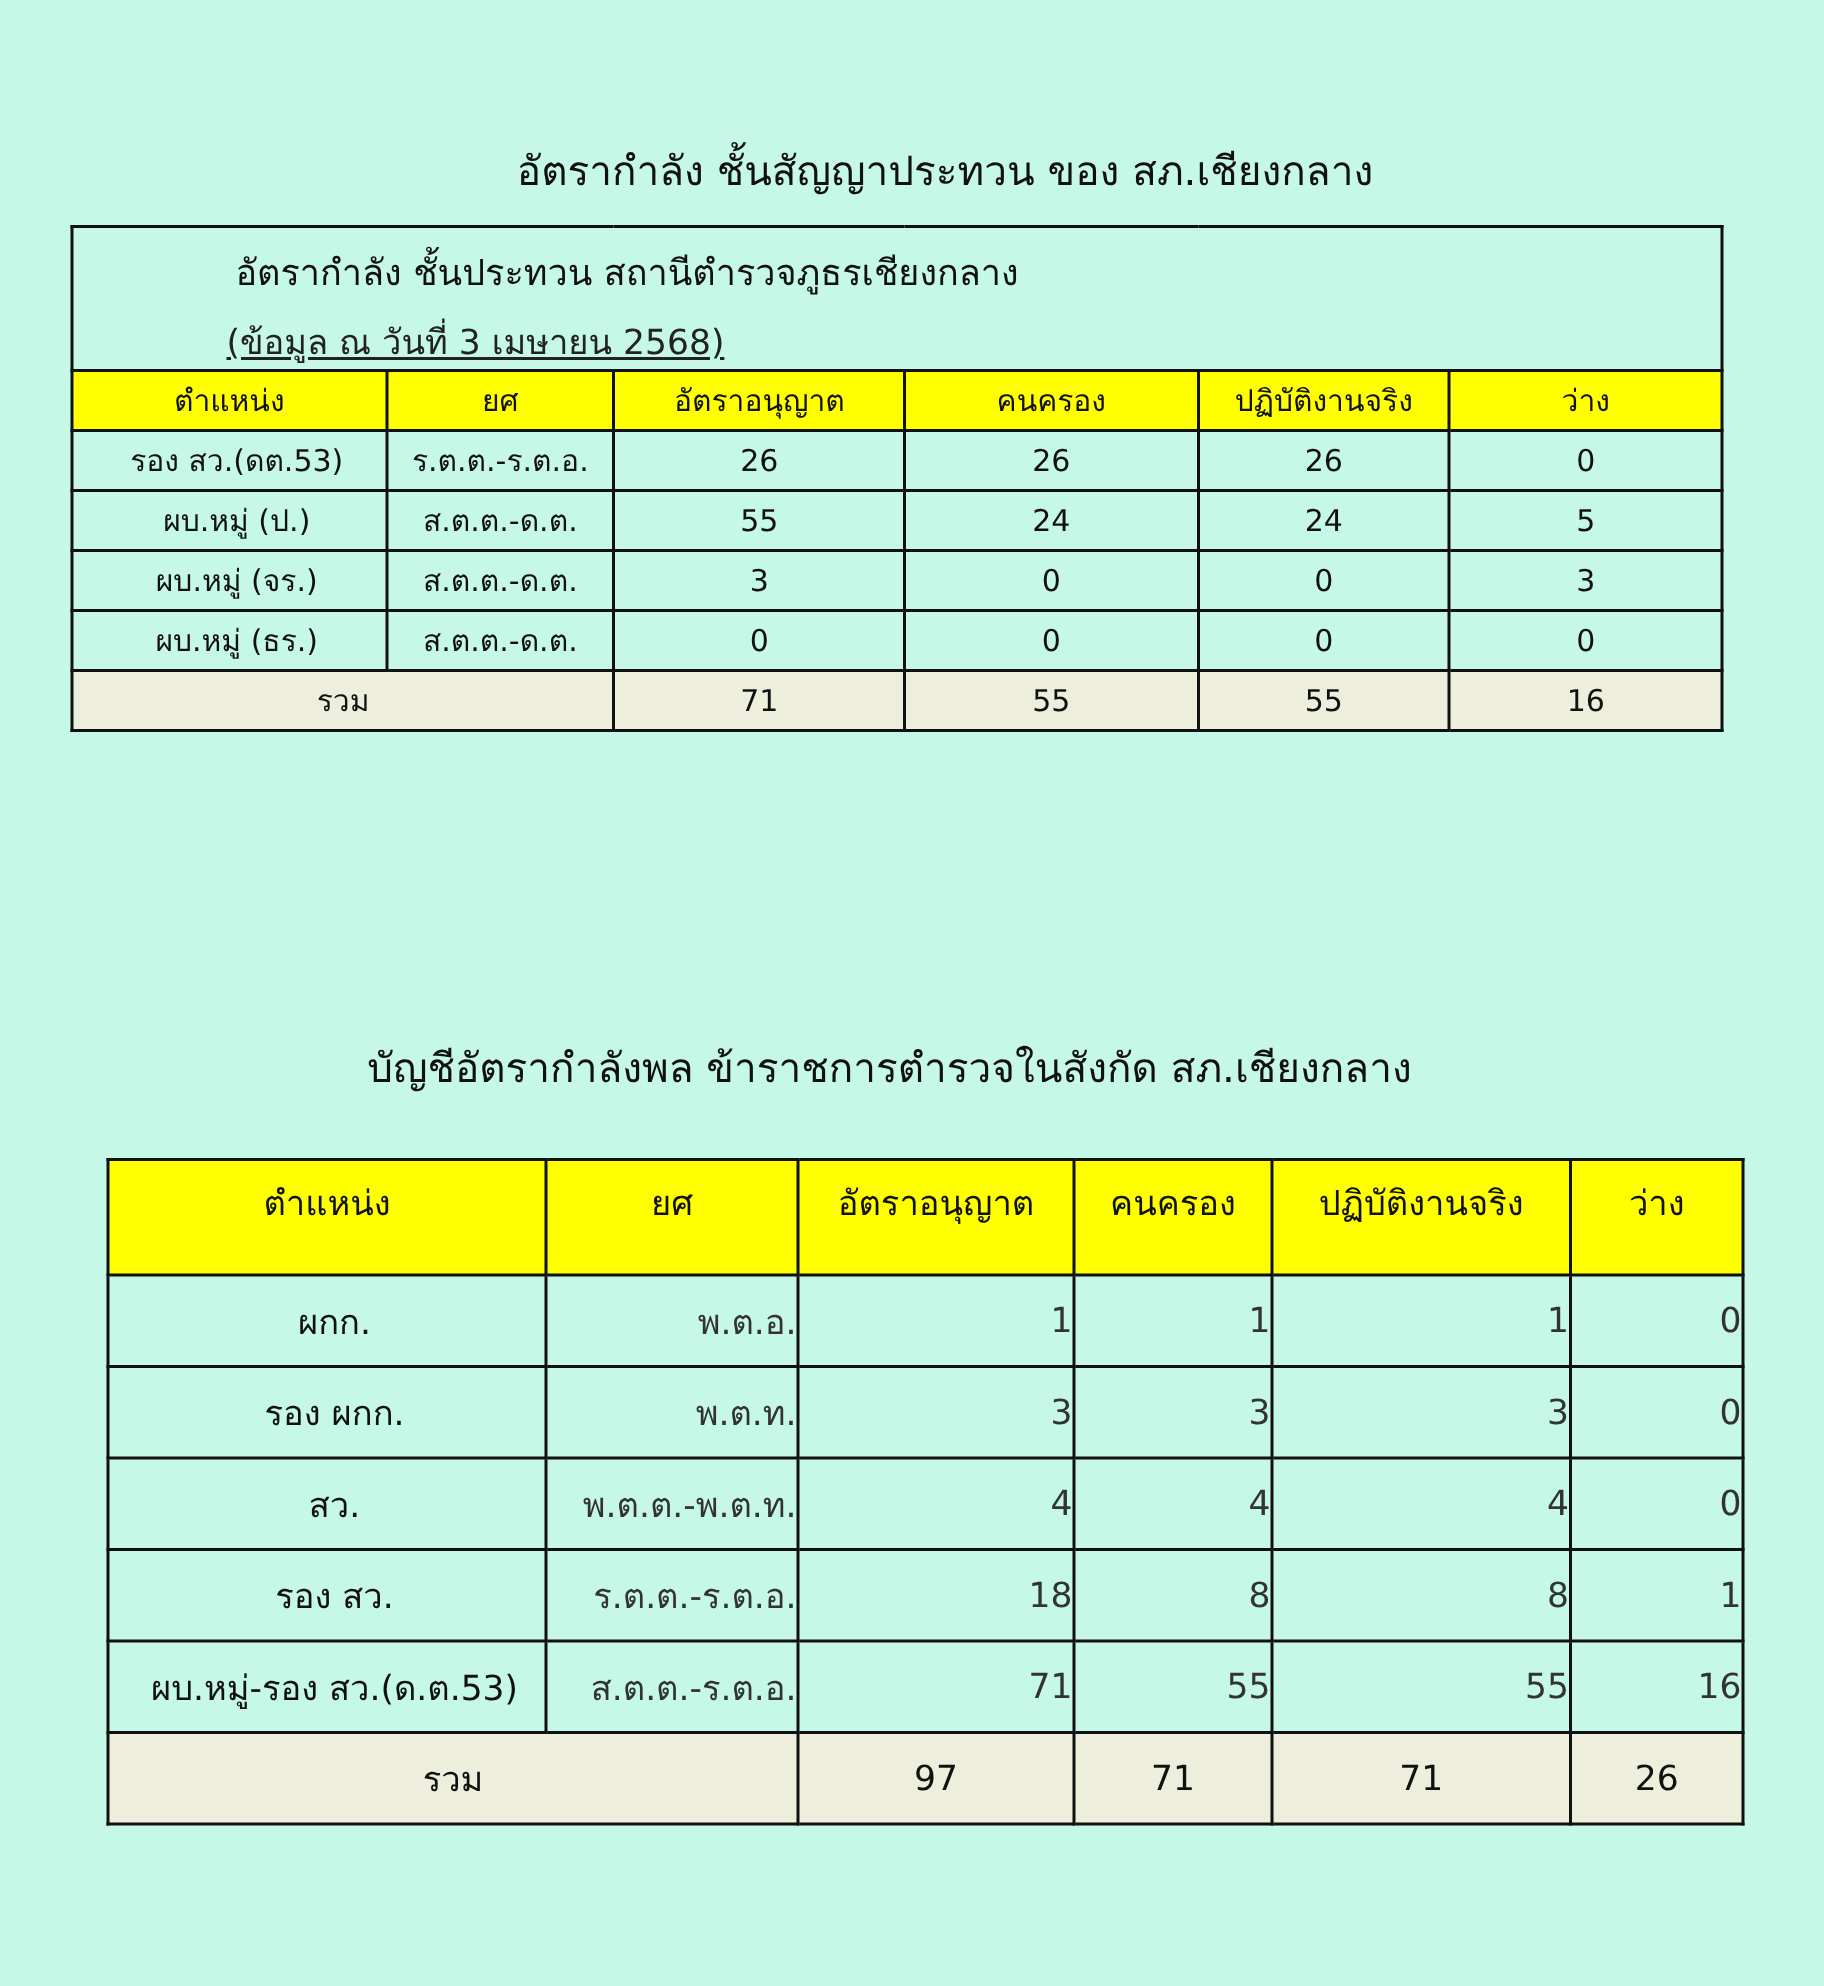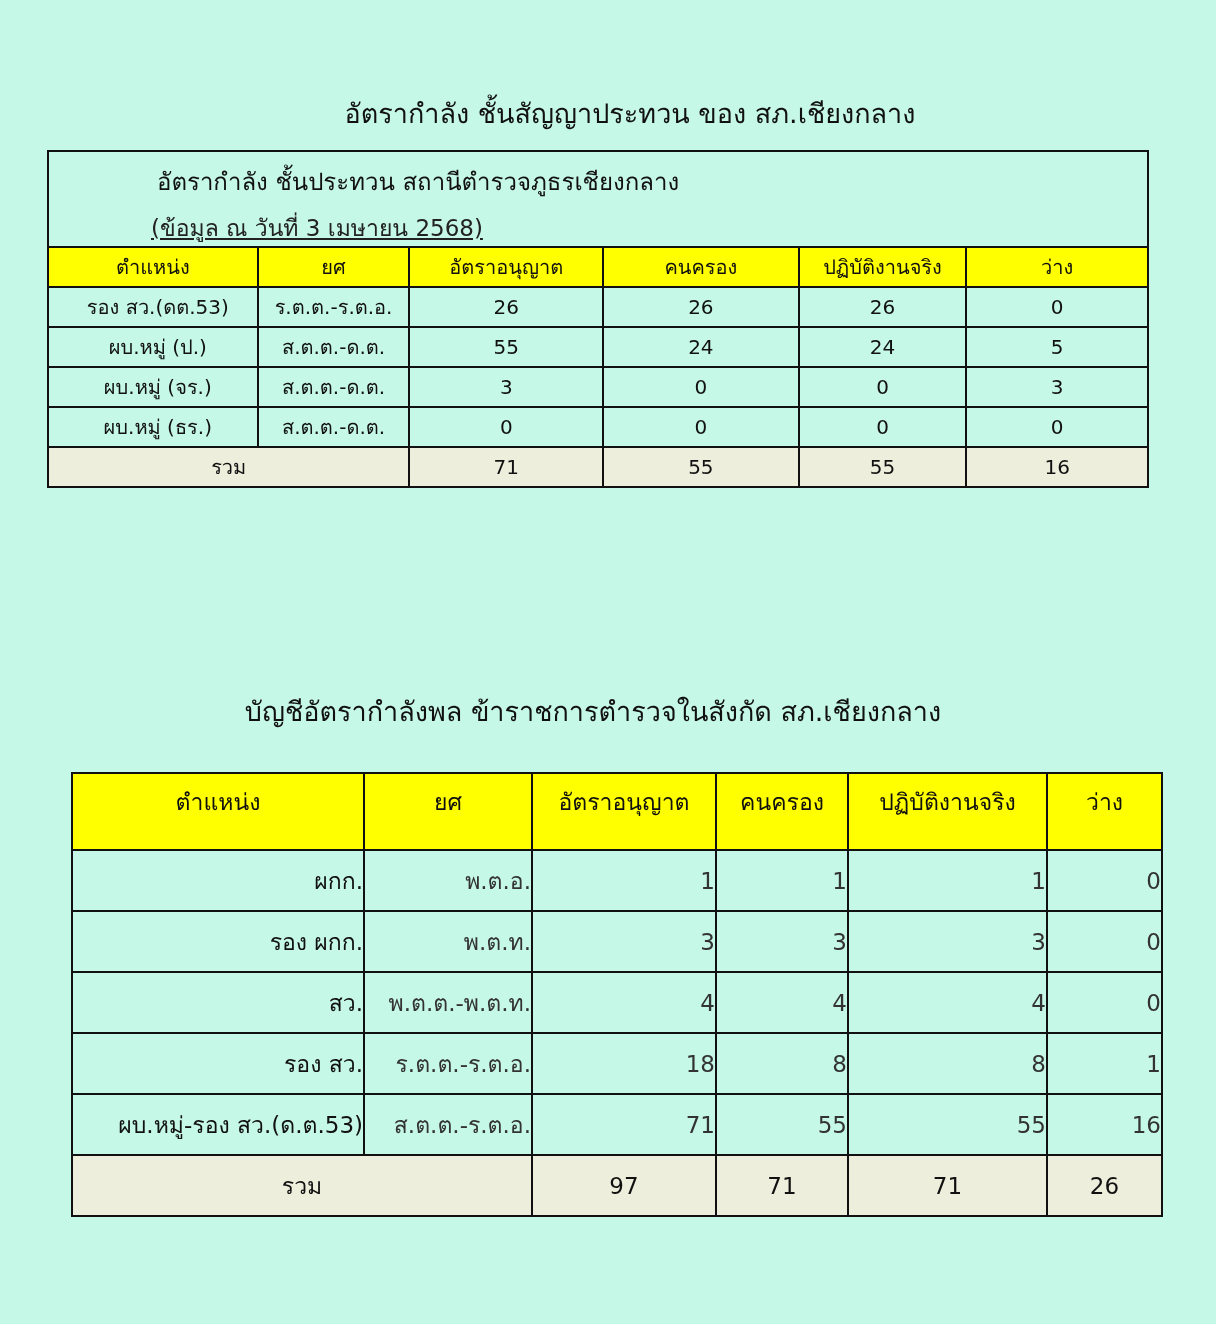--- a/index.html
+++ b/index.html
@@ -28,21 +28,21 @@
   #t1 .cap2 { font-size: 23px; margin-left: 102px; margin-top: 9px; color: #222; text-decoration: underline; }
   #t1 .hdr td { background: #ffff00; }
   #t1 .row td { background: #c6f8e8; }
   #t1 .row td.pos { text-align: center; padding-left: 10px; }
   #t1 .total td { background: #eeeedc; }
 
   #t2 { left: 71px; top: 772px; width: 1092px; }
   #t2 td { font-size: 23px; height: 59px; color: #333; }
   #t2 .hdr td { background: #ffff00; height: 65px; vertical-align: top; padding-top: 10px; color: #111; }
   #t2 .row td { background: #c6f8e8; text-align: right; }
-  #t2 .row td.pos { text-align: right; padding-left: 10px; color: #111; }
+  #t2 .row td.pos { text-align: center; padding-left: 10px; color: #111; }
   #t2 .total td { background: #eeeedc; color: #111; }
 </style>
 </head>
 <body>
 
 <div class="title" id="title1">อัตรากำลัง ชั้นสัญญาประทวน ของ สภ.เชียงกลาง</div>
 
 <table id="t1">
   <colgroup>
     <col style="width:210px">

